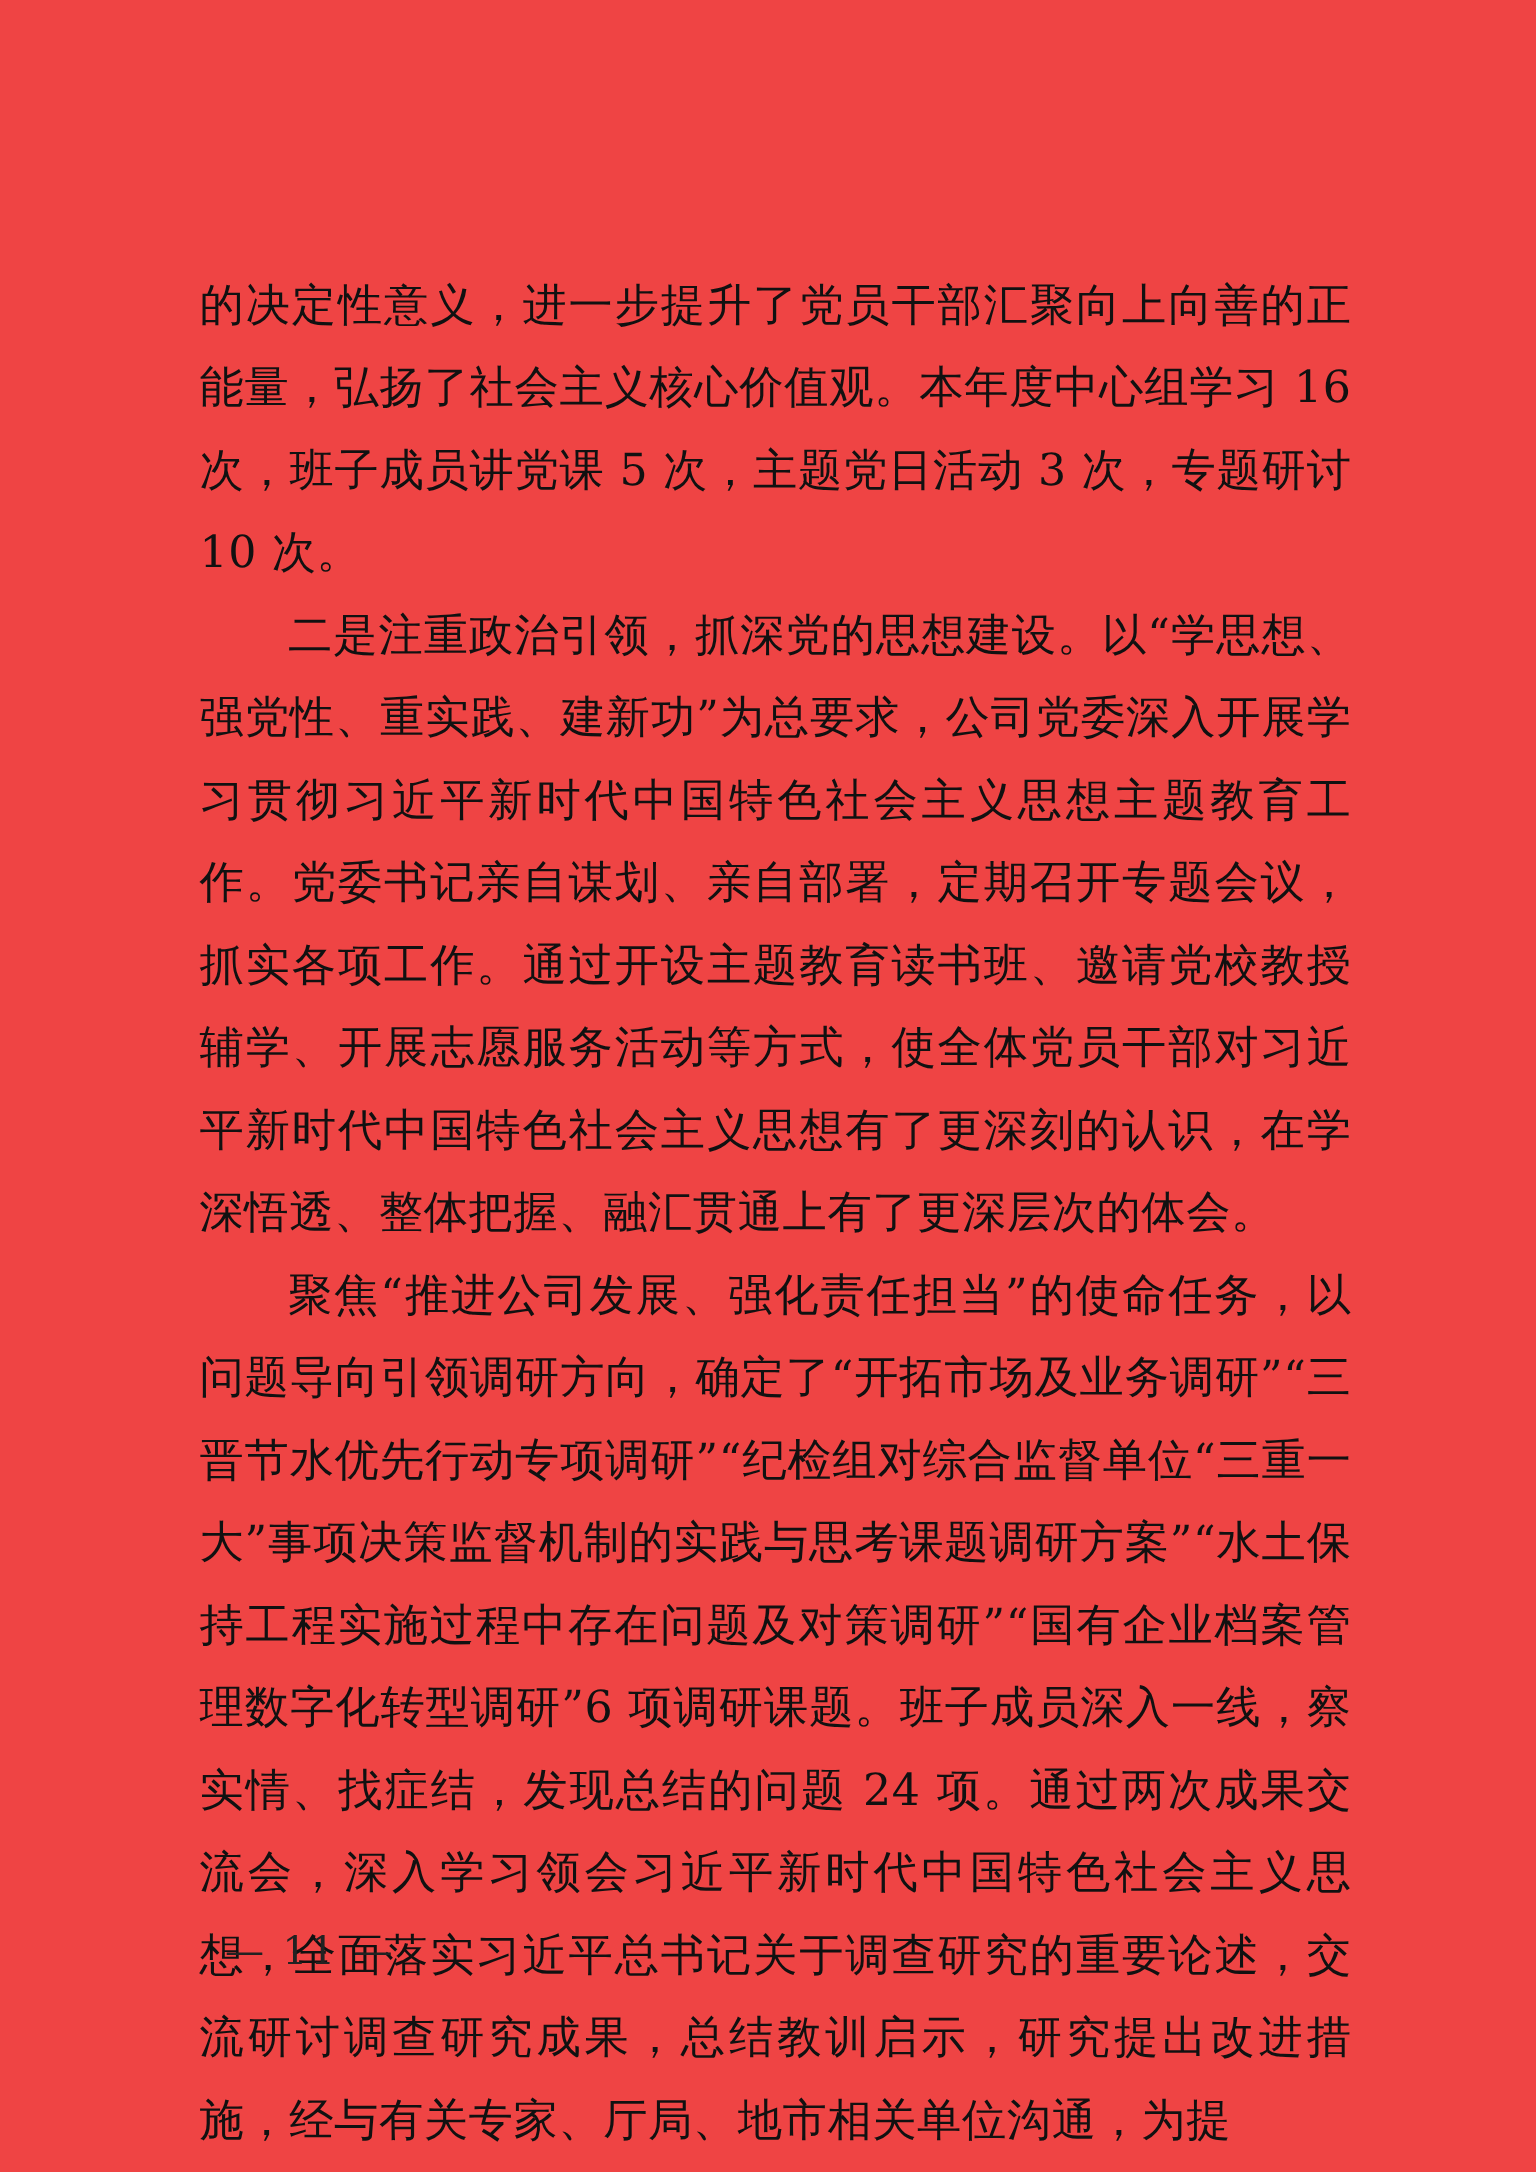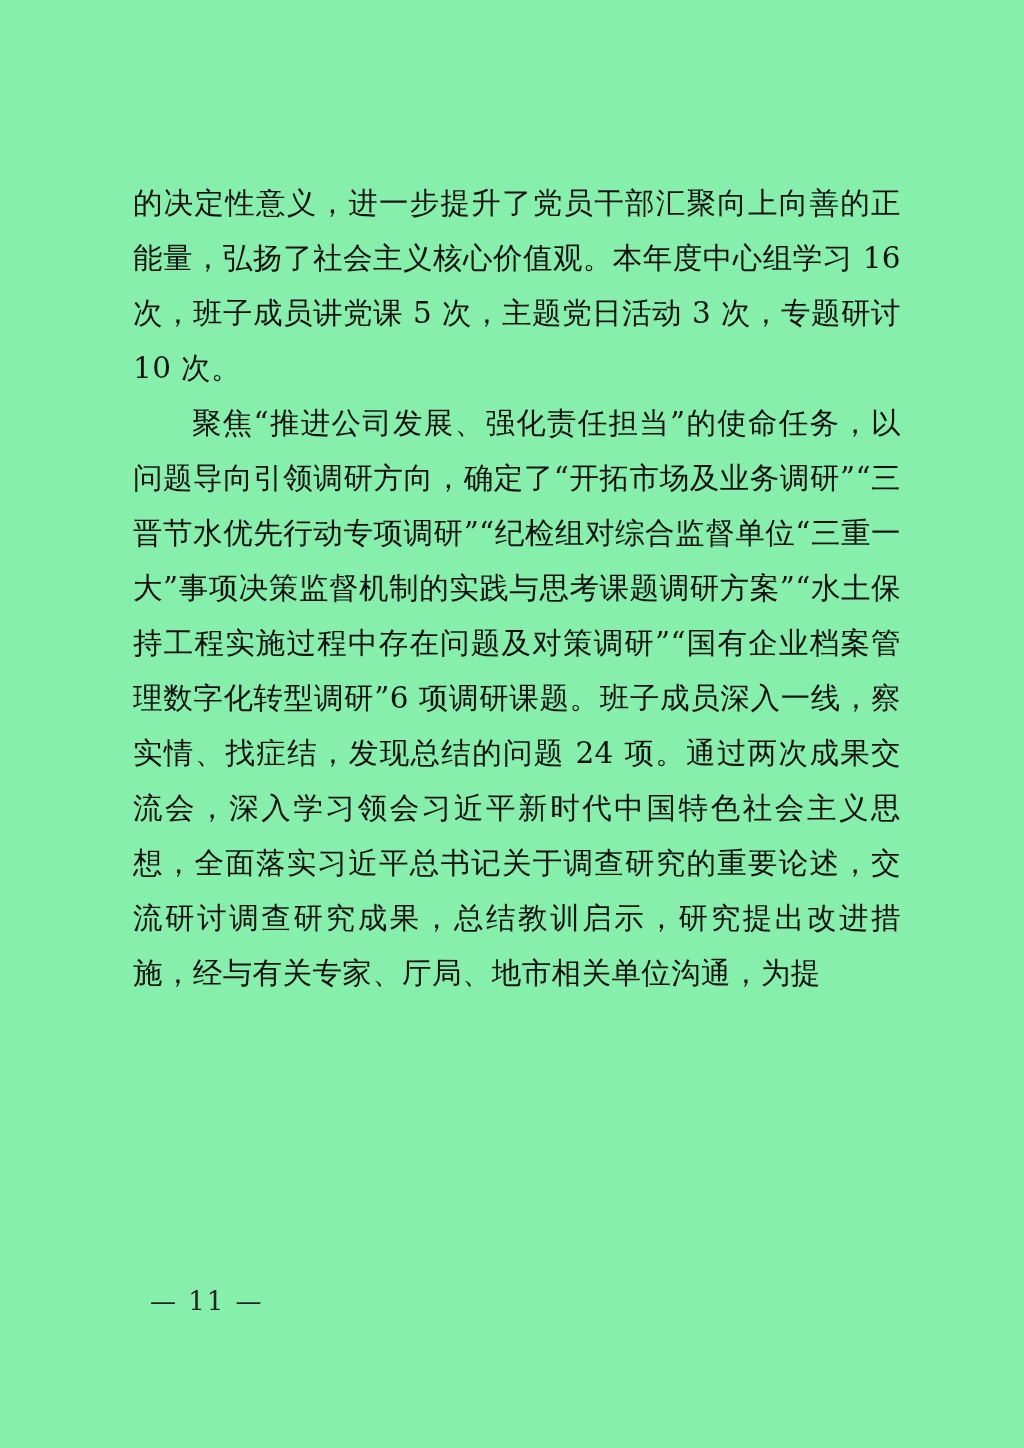--- a/index.html
+++ b/index.html
@@ -14,21 +14,21 @@
     color: #1a1a1a;
     position: relative;
     overflow: hidden;
   }
   .page {
     position: absolute;
     left: 0;
     top: 0;
     width: 1024px;
     height: 1448px;
-    background: #86efac;
+    background: #ef4444;
   }
   .content {
     position: absolute;
     left: 133px;
     top: 176px;
     width: 768px;
   }
   .para {
     font-size: 29.5px;
     line-height: 55px;
@@ -59,20 +59,21 @@
     font-family: "DejaVu Serif", "Liberation Serif", serif;
   }
 </style>
 </head>
 <body>
 
 <div class="page">
 
   <div class="content">
     <p class="para">的决定性意义，进一步提升了党员干部汇聚向上向善的正能量，弘扬了社会主义核心价值观。本年度中心组学习 16 次，班子成员讲党课 5 次，主题党日活动 3 次，专题研讨 10 次。</p>
+    <p class="para indent">二是注重政治引领，抓深党的思想建设。以“学思想、强党性、重实践、建新功”为总要求，公司党委深入开展学习贯彻习近平新时代中国特色社会主义思想主题教育工作。党委书记亲自谋划、亲自部署，定期召开专题会议，抓实各项工作。通过开设主题教育读书班、邀请党校教授辅学、开展志愿服务活动等方式，使全体党员干部对习近平新时代中国特色社会主义思想有了更深刻的认识，在学深悟透、整体把握、融汇贯通上有了更深层次的体会。</p>
     <p class="para indent">聚焦“推进公司发展、强化责任担当”的使命任务，以问题导向引领调研方向，确定了“开拓市场及业务调研”“三晋节水优先行动专项调研”“纪检组对综合监督单位“三重一大”事项决策监督机制的实践与思考课题调研方案”“水土保持工程实施过程中存在问题及对策调研”“国有企业档案管理数字化转型调研”6 项调研课题。班子成员深入一线，察实情、找症结，发现总结的问题 24 项。通过两次成果交流会，深入学习领会习近平新时代中国特色社会主义思想，全面落实习近平总书记关于调查研究的重要论述，交流研讨调查研究成果，总结教训启示，研究提出改进措施，经与有关专家、厅局、地市相关单位沟通，为提</p>
   </div>
 
   <div class="footer">
     <span class="page-number">— 11 —</span>
   </div>
 
 </div>
 
 </body></html>

